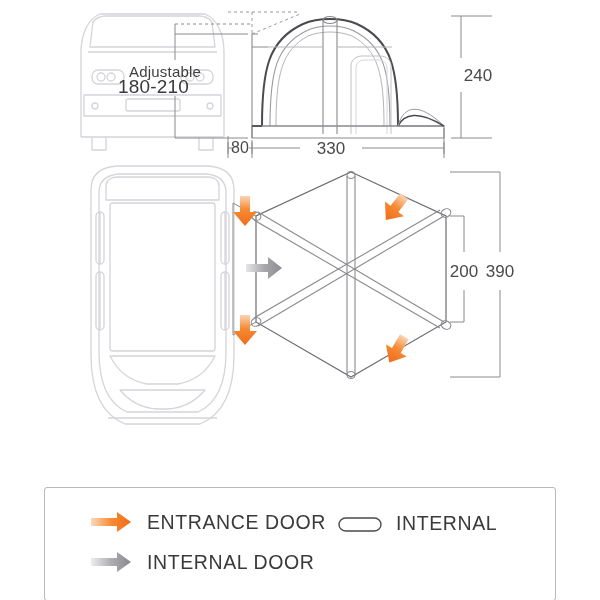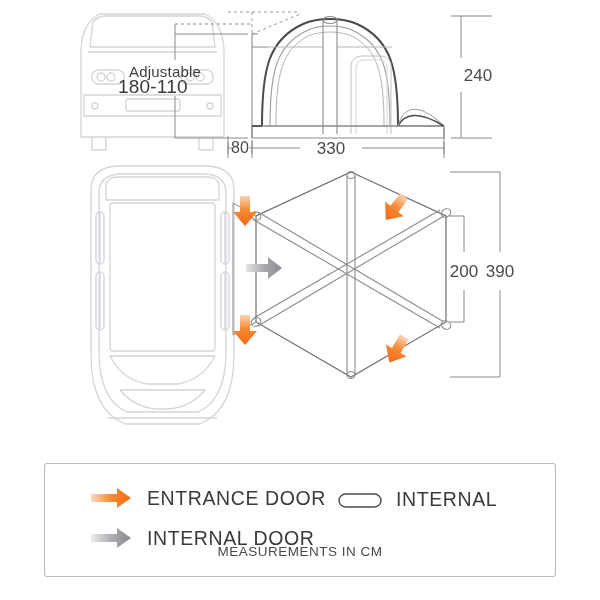--- a/index.html
+++ b/index.html
@@ -8,21 +8,21 @@
     font-family:"Liberation Sans","DejaVu Sans",sans-serif;
     color:#3c3c3c;
   }
   #stage{position:absolute;inset:0;width:600px;height:600px;}
   svg{display:block;}
   .dimtext{
     font-family:"Liberation Sans","DejaVu Sans",sans-serif;
     fill:#4a4a4a;
   }
   .legend-box{
-    position:absolute;left:44px;top:463px;width:512px;height:114px;
+    position:absolute;left:44px;top:487px;width:512px;height:114px;
     border:1px solid #b9b9bd;border-radius:3px;background:#fff;
     box-sizing:border-box;
   }
   .legend-row{position:absolute;display:flex;align-items:center;}
   .legend-label{
     font-size:19.5px;letter-spacing:0.6px;color:#3a3a3a;
     font-family:"Liberation Sans","DejaVu Sans",sans-serif;white-space:nowrap;
   }
   .legend-foot{
     position:absolute;left:0;right:0;top:80px;text-align:center;
@@ -246,21 +246,21 @@
       </g>
     </g>
 
     <g fill="url(#gGrey)">
       <path d="M246 264 h22 v-7 l14 11 l-14 11 v-7 h-22 z"></path>
     </g>
 
   </svg>
 
   <div class="vanlabel-top">Adjustable</div>
-  <div class="vanlabel-num">180-110</div>
+  <div class="vanlabel-num">180-210</div>
 
   <div class="legend-box">
 
     <div class="legend-row" style="left:44px;top:22px;">
       <svg width="46" height="24">
         <defs>
           <linearGradient id="lgO" x1="0" y1="0" x2="1" y2="0">
             <stop offset="0%" stop-color="#fbd9bd"></stop>
             <stop offset="50%" stop-color="#f68c34"></stop>
             <stop offset="100%" stop-color="#f26a16"></stop>
@@ -285,16 +285,15 @@
             <stop offset="0%" stop-color="#ededef"></stop>
             <stop offset="50%" stop-color="#aeaeb2"></stop>
             <stop offset="100%" stop-color="#88888d"></stop>
           </linearGradient>
         </defs>
         <path d="M2 8 h26 v-6 l14 10 l-14 10 v-6 h-26 z" fill="url(#lgG)"></path>
       </svg>
       <span class="legend-label" style="margin-left:12px;">INTERNAL DOOR</span>
     </div>
 
-    <div class="legend-foot">MEASUREMENTS IN CM</div>
   </div>
 
 </div>
 
 </body></html>

